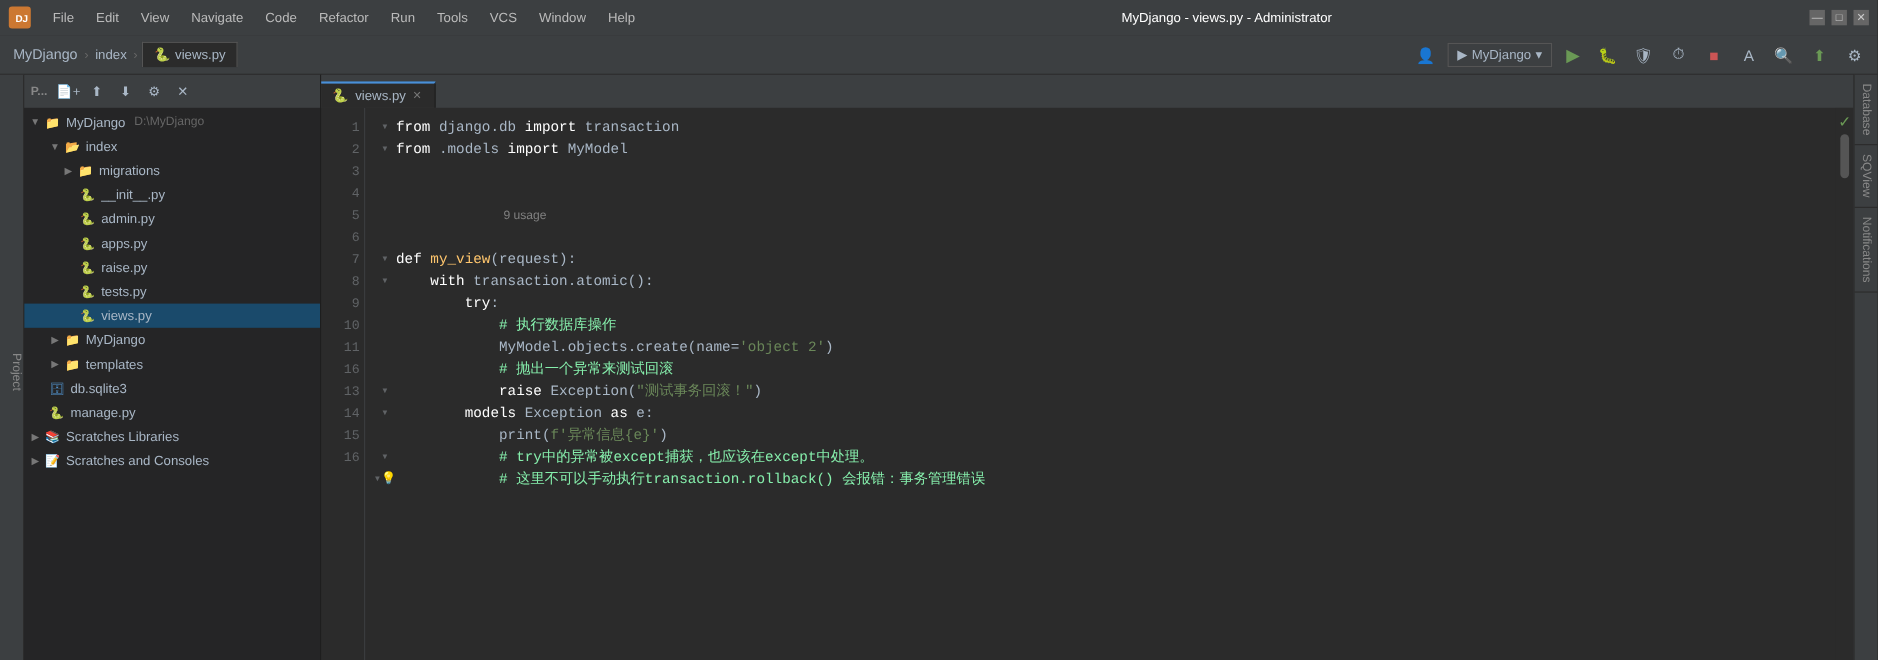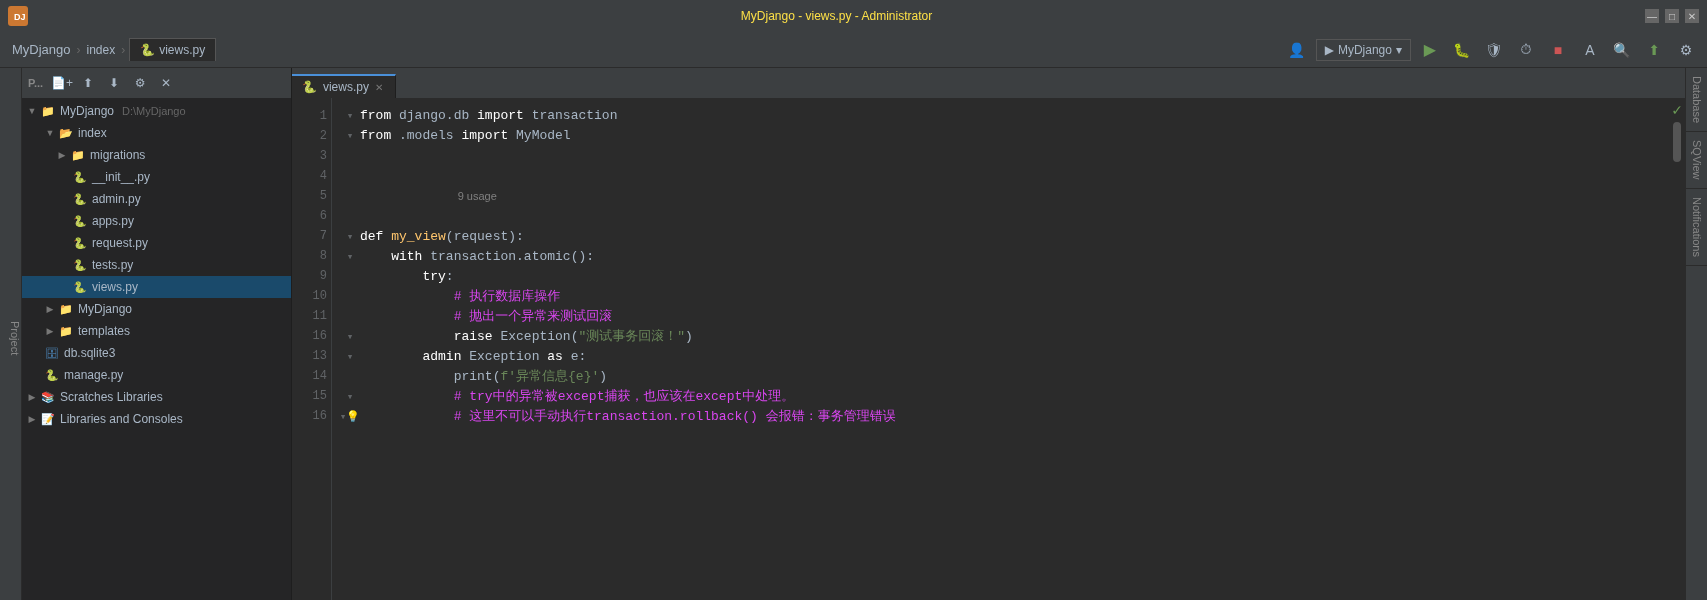--- a/index.html
+++ b/index.html
@@ -36,21 +36,21 @@
     }
     .titlebar-menu-item {
       padding: 4px 8px;
       color: #bbb;
       font-size: 12px;
       cursor: pointer;
     }
     .titlebar-title {
       flex: 1;
       text-align: center;
-      color: #fde047;
+      color: #ffffff;
       font-size: 12px;
     }
     .titlebar-controls {
       display: flex;
       gap: 6px;
     }
     .win-btn {
       width: 14px; height: 14px;
       border: none;
       background: #666;
@@ -293,21 +293,21 @@
       flex-shrink: 0;
     }
     .code-line-content {
       flex: 1;
       white-space: pre;
     }
     
     .kw { color: #ffffff; } 
     .fn { color: #ffc66d; } 
     .str { color: #6a8759; } 
-    .cmt { color: #d946ef; }
+    .cmt { color: #86efac; }
     .builtin { color: #a9b7c6; }
     .usage-hint {
       color: #808080;
       font-size: 11px;
       font-family: 'Segoe UI', Arial, sans-serif;
       padding-left: 4px;
     }
     .lightbulb {
       color: #ffc66d;
       font-size: 11px;
@@ -343,20 +343,33 @@
   </style>
 </head>
 <body>
 
 <div class="titlebar">
   <div class="titlebar-logo">
     <svg width="16" height="16" viewBox="0 0 16 16">
       <circle cx="8" cy="8" r="7" fill="#cc7832"></circle>
       <text x="4" y="12" font-size="9" fill="white" font-family="Arial" font-weight="bold">DJ</text>
     </svg>
+  </div>
+  <div class="titlebar-menu">
+    <span class="titlebar-menu-item">File</span>
+    <span class="titlebar-menu-item">Edit</span>
+    <span class="titlebar-menu-item">View</span>
+    <span class="titlebar-menu-item">Navigate</span>
+    <span class="titlebar-menu-item">Code</span>
+    <span class="titlebar-menu-item">Refactor</span>
+    <span class="titlebar-menu-item">Run</span>
+    <span class="titlebar-menu-item">Tools</span>
+    <span class="titlebar-menu-item">VCS</span>
+    <span class="titlebar-menu-item">Window</span>
+    <span class="titlebar-menu-item">Help</span>
   </div>
   <div class="titlebar-title">MyDjango - views.py - Administrator</div>
   <div class="titlebar-controls">
     <button class="win-btn">—</button>
     <button class="win-btn">□</button>
     <button class="win-btn">✕</button>
   </div>
 </div>
 
 <div class="navbar">
@@ -439,21 +452,21 @@
 
       <div class="tree-item">
         <span class="tree-indent" style="width:44px;"></span>
         <span class="tree-icon icon-py-orange">🐍</span>
         <span class="tree-label">apps.py</span>
       </div>
 
       <div class="tree-item">
         <span class="tree-indent" style="width:44px;"></span>
         <span class="tree-icon icon-py-orange">🐍</span>
-        <span class="tree-label">request.py</span>
+        <span class="tree-label">raise.py</span>
       </div>
 
       <div class="tree-item">
         <span class="tree-indent" style="width:44px;"></span>
         <span class="tree-icon icon-py-orange">🐍</span>
         <span class="tree-label">tests.py</span>
       </div>
 
       <div class="tree-item active">
         <span class="tree-indent" style="width:44px;"></span>
@@ -489,21 +502,21 @@
 
       <div class="tree-item">
         <span class="tree-arrow">▶</span>
         <span class="tree-icon">📚</span>
         <span class="tree-label">Scratches Libraries</span>
       </div>
 
       <div class="tree-item">
         <span class="tree-arrow">▶</span>
         <span class="tree-icon">📝</span>
-        <span class="tree-label">Libraries and Consoles</span>
+        <span class="tree-label">Scratches and Consoles</span>
       </div>
     </div>
   </div>
 
   <div class="editor-area">
 
     <div class="editor-tabs">
       <div class="editor-tab">
         <span style="color:#6a9955;">🐍</span>
         <span>views.py</span>
@@ -577,38 +590,42 @@
         <div class="code-line">
           <div class="code-line-gutter"></div>
           <div class="code-line-content">        <span class="kw">try</span>:</div>
         </div>
 
         <div class="code-line">
           <div class="code-line-gutter"></div>
           <div class="code-line-content">            <span class="cmt"># 执行数据库操作</span></div>
         </div>
 
+        <div class="code-line">
+          <div class="code-line-gutter"></div>
+          <div class="code-line-content">            MyModel.objects.create(name=<span class="str">'object 2'</span>)</div>
+        </div>
 
         <div class="code-line">
           <div class="code-line-gutter"></div>
           <div class="code-line-content">            <span class="cmt"># 抛出一个异常来测试回滚</span></div>
         </div>
 
         <div class="code-line">
           <div class="code-line-gutter">
               <span style="color:#606366;">▾</span>
             </div>
           <div class="code-line-content">            <span class="kw">raise</span> Exception(<span class="str">"测试事务回滚！"</span>)</div>
         </div>
 
         <div class="code-line">
           <div class="code-line-gutter">
               <span style="color:#606366;">▾</span>
             </div>
-          <div class="code-line-content">        <span class="kw">admin</span> Exception <span class="kw">as</span> e:</div>
+          <div class="code-line-content">        <span class="kw">models</span> Exception <span class="kw">as</span> e:</div>
         </div>
 
         <div class="code-line">
           <div class="code-line-gutter"></div>
           <div class="code-line-content">            <span class="builtin">print</span>(<span class="str">f'异常信息{e}'</span>)</div>
         </div>
 
         <div class="code-line">
           <div class="code-line-gutter">
               <span style="color:#606366;">▾</span>

